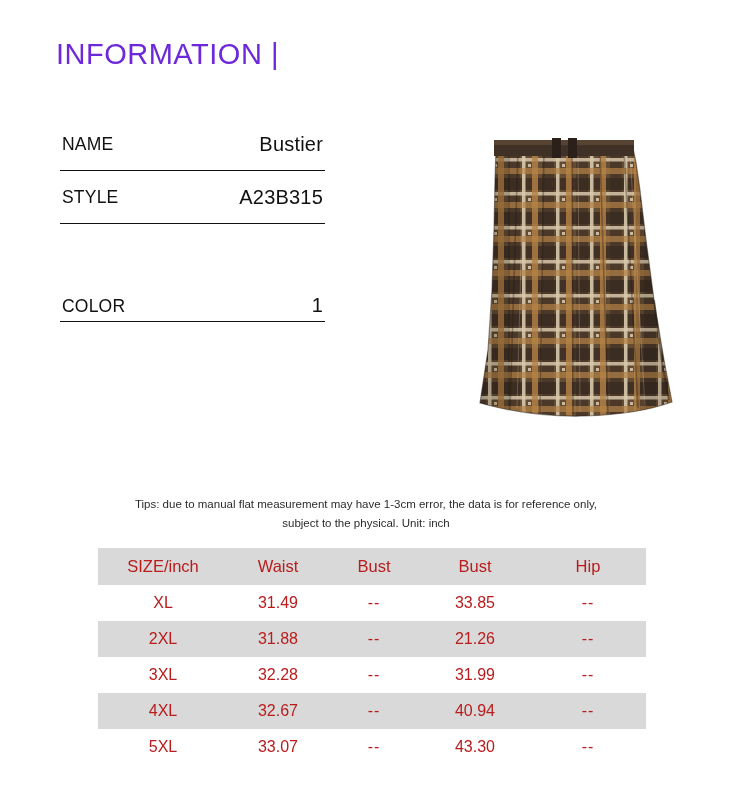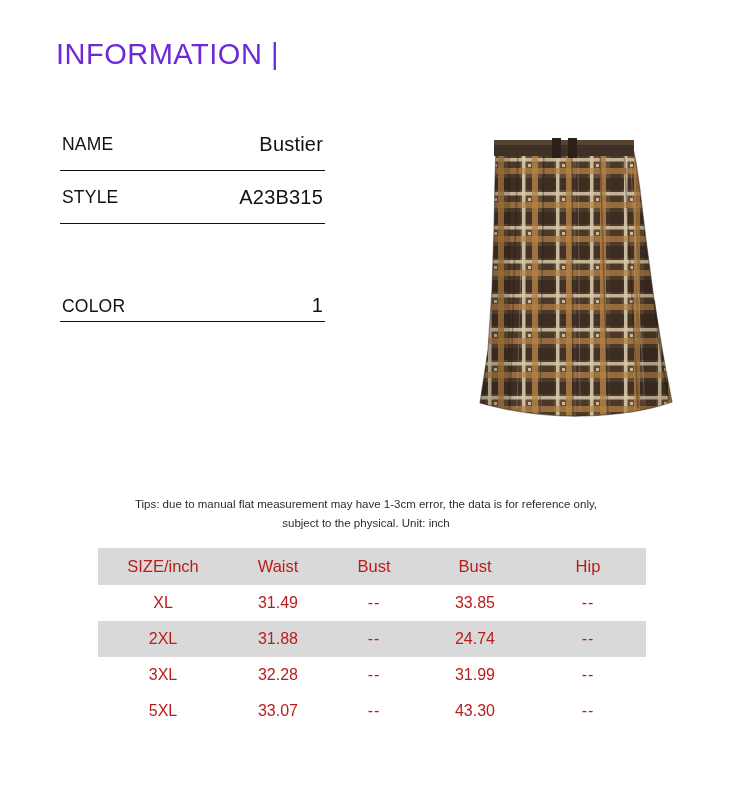--- a/index.html
+++ b/index.html
@@ -227,30 +227,37 @@
       <td>XL</td>
       <td>31.49</td>
       <td class="dash">--</td>
       <td>33.85</td>
       <td class="dash">--</td>
     </tr>
     <tr class="shade">
       <td>2XL</td>
       <td>31.88</td>
       <td class="dash">--</td>
-      <td>24.74</td>
+      <td>21.26</td>
       <td class="dash">--</td>
     </tr>
     <tr>
       <td>3XL</td>
       <td>32.28</td>
       <td class="dash">--</td>
       <td>31.99</td>
       <td class="dash">--</td>
     </tr>
+    <tr class="shade">
+      <td>4XL</td>
+      <td>32.67</td>
+      <td class="dash">--</td>
+      <td>40.94</td>
+      <td class="dash">--</td>
+    </tr>
     <tr>
       <td>5XL</td>
       <td>33.07</td>
       <td class="dash">--</td>
       <td>43.30</td>
       <td class="dash">--</td>
     </tr>
   </tbody>
 </table>
 

